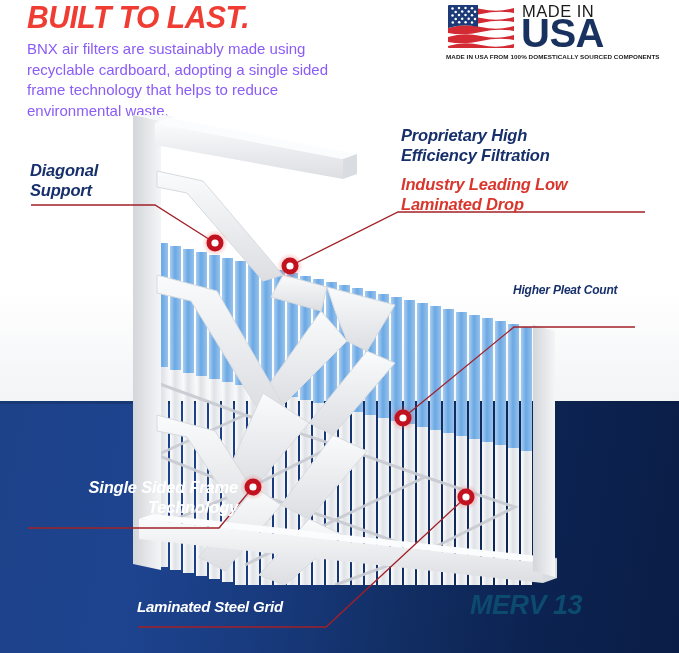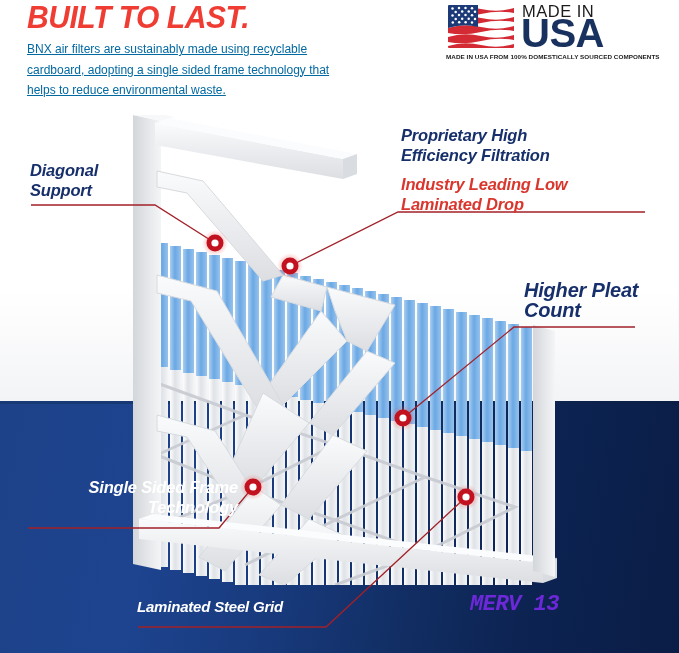--- a/index.html
+++ b/index.html
@@ -37,23 +37,22 @@
     font-size:31px;line-height:34px;
     font-weight:bold;font-style:italic;
     letter-spacing:-0.5px;
     color:#ef3d33;
     white-space:nowrap;
     transform:scaleX(.97);
     transform-origin:left center;
   }
   .subcopy{
     position:absolute;left:27px;top:39px;width:330px;
-    font-size:12px;line-height:20.5px;
-    color:#0369a1;
-    text-decoration:underline;
+    font-size:15px;line-height:20.5px;
+    color:#8b5cf6;
   }
 
   
   .usa-badge{
     position:absolute;left:448px;top:3px;width:200px;height:62px;
   }
   .usa-flag{
     position:absolute;left:0px;top:2px;width:66px;height:43px;
     overflow:hidden;
   }
@@ -96,32 +95,31 @@
     line-height:19px;
     letter-spacing:-0.2px;
   }
   .lbl-navy{color:#17306b;}
   .lbl-red{color:#d9372e;}
   .lbl-white{color:#ffffff;}
 
   .l-diagonal{left:30px;top:161px;font-size:16.5px;line-height:19.5px;}
   .l-prop{left:401px;top:126px;font-size:16.5px;line-height:19.5px;}
   .l-industry{left:401px;top:175px;font-size:16.5px;line-height:19.5px;}
-  .l-pleat{left:524px;top:281px;font-size:20px;line-height:19.5px;}
+  .l-pleat{left:513px;top:281px;font-size:12px;line-height:19.5px;}
   .l-single{left:28px;top:478px;font-size:16.5px;line-height:19.5px;text-align:right;}
   .l-lamin{left:137px;top:597px;font-size:15px;line-height:19.5px;}
 
   .merv{
     position:absolute;left:470px;top:587px;
-    font-size:22px;line-height:36px;
+    font-size:27px;line-height:36px;
     font-weight:bold;font-style:italic;
     letter-spacing:-0.5px;
-    color:#6d28d9;
+    color:#0c4a6e;
     white-space:nowrap;
-    font-family:Liberation Mono, monospace;
   }
 </style>
 </head>
 <body>
 
 <div id="stage">
 
   <div class="band-white"></div>
   <div class="band-navy"></div>
 

